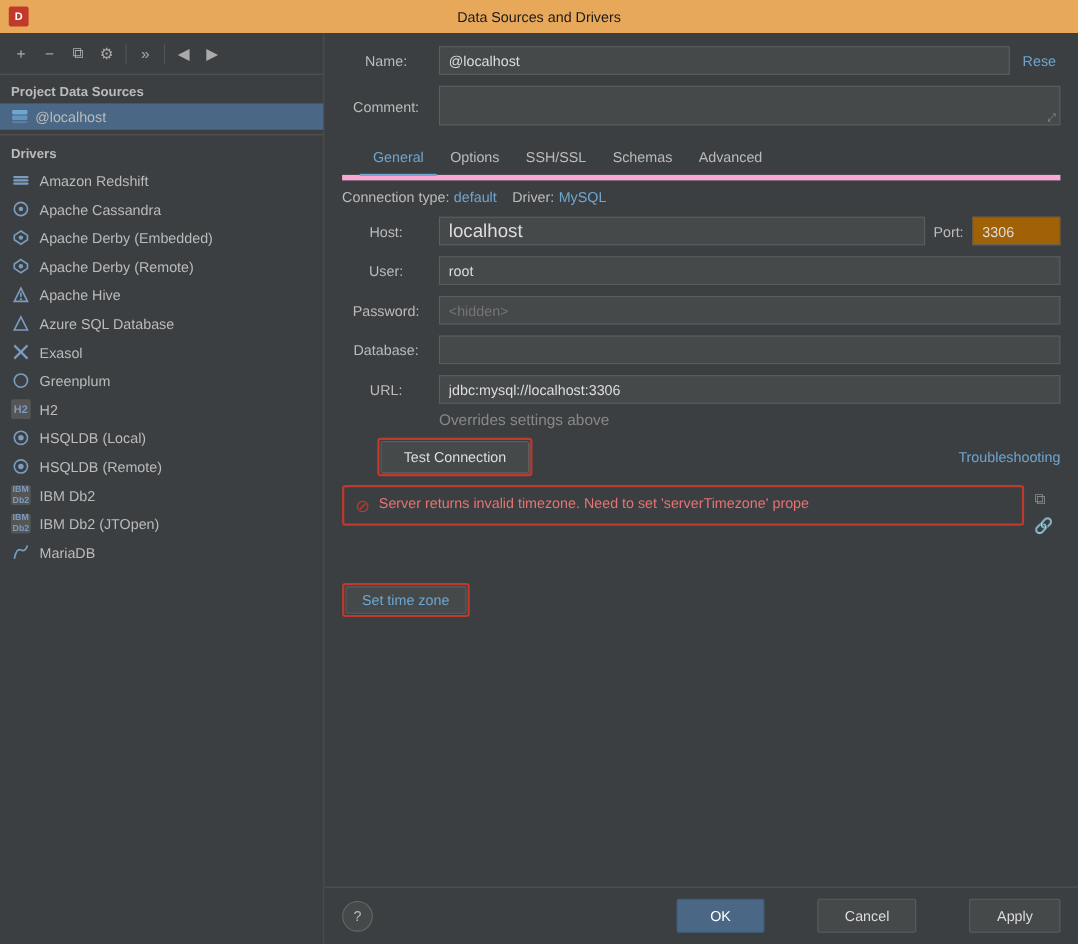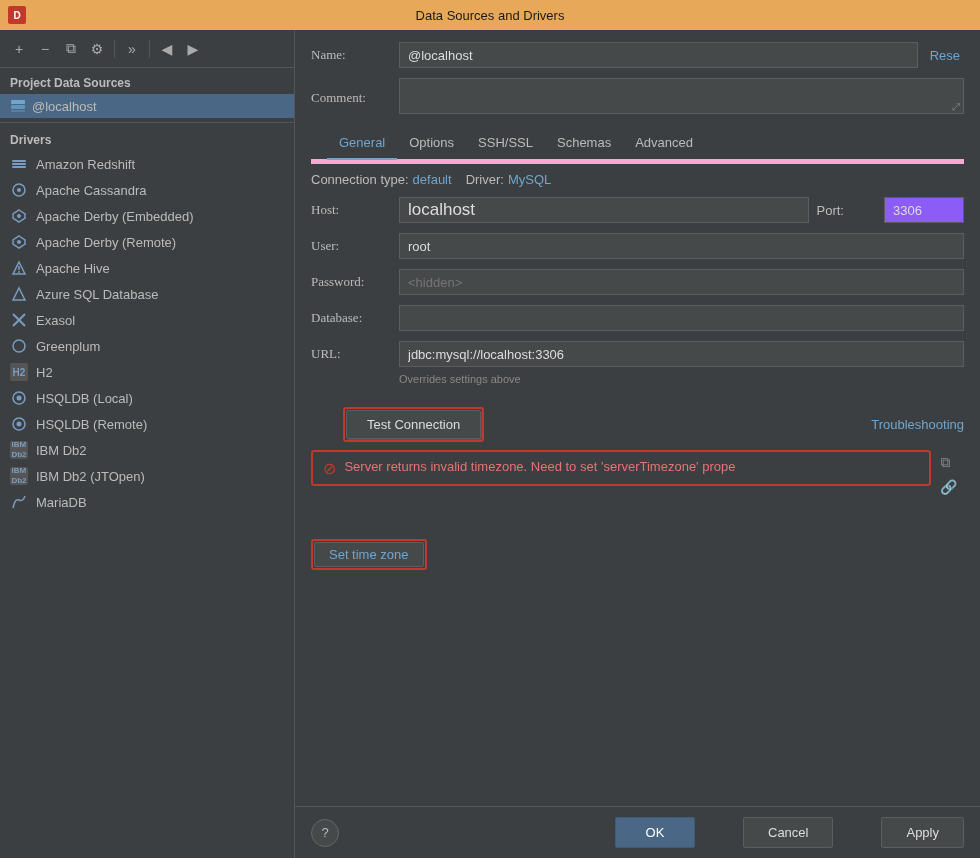--- a/index.html
+++ b/index.html
@@ -143,25 +143,24 @@
 
     .form-row {
       display: flex;
       align-items: center;
       margin-bottom: 10px;
       gap: 8px;
     }
 
     .form-label {
       width: 80px;
-      text-align: left;
+      text-align: center;
       color: #bbb;
       flex-shrink: 0;
       font-size: 13px;
-      font-family: Liberation Serif, serif;
     }
 
     .form-input {
       flex: 1;
       background: #45494a;
       border: 1px solid #5a5e60;
       color: #ddd;
       padding: 4px 8px;
       height: 26px;
       font-size: 13px;
@@ -245,28 +244,27 @@
       height: 26px;
       font-size: 17px;
       outline: none;
     }
     .port-label {
       color: #bbb;
       flex-shrink: 0;
     }
     .port-input {
       width: 80px;
-      background: #8b5cf6;
+      background: #a16207;
       border: 1px solid #5a5e60;
       color: #ddd;
       padding: 4px 8px;
       height: 26px;
       font-size: 13px;
       outline: none;
-      margin-left: 32px;
     }
 
     
     .save-row {
       display: flex;
       align-items: center;
       gap: 8px;
     }
     .save-label { color: #bbb; flex-shrink: 0; }
     .save-select {
@@ -275,25 +273,25 @@
       color: #ddd;
       padding: 4px 8px;
       height: 26px;
       font-size: 13px;
       outline: none;
       min-width: 100px;
     }
 
     
     .url-hint {
-      font-size: 11px;
+      font-size: 14px;
       color: #888;
       margin-left: 88px;
       margin-top: -4px;
-      margin-bottom: 16px;
+      margin-bottom: 3px;
     }
 
     
     .test-area {
       padding: 6px 0 8px;
       display: flex;
       align-items: center;
       justify-content: space-between;
       margin-left: 32px;
     }

